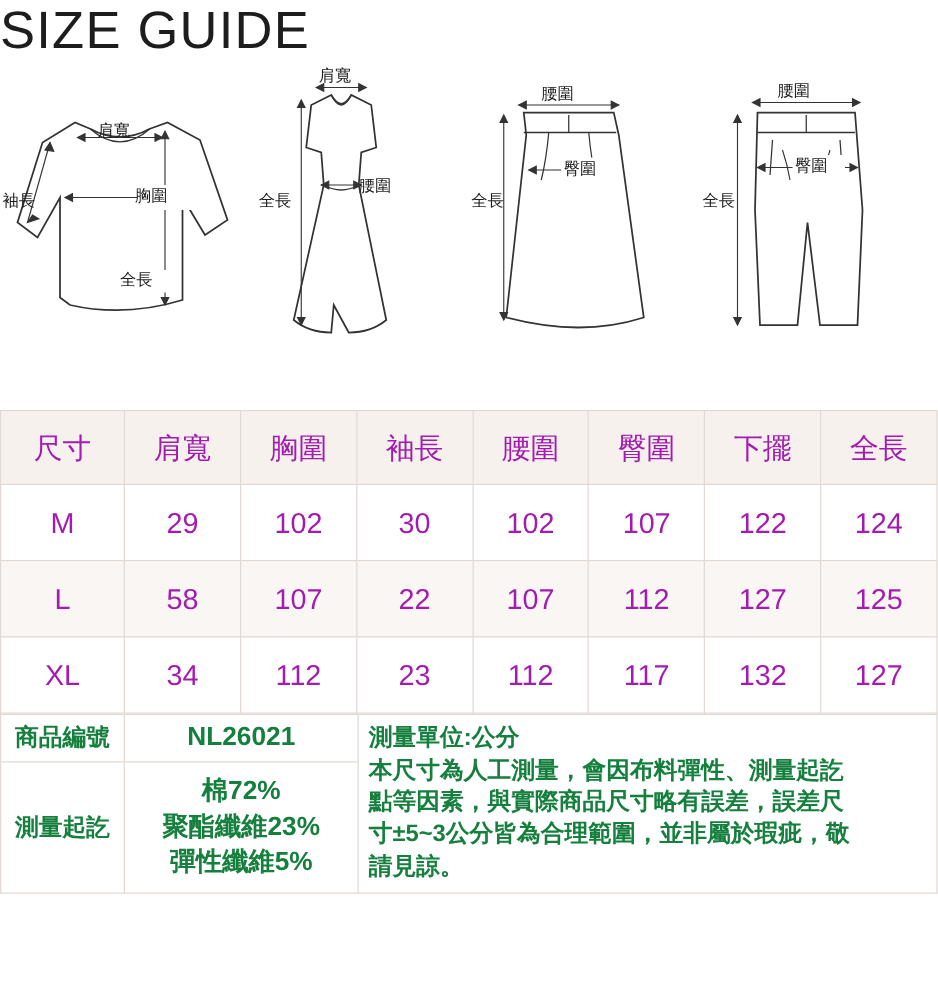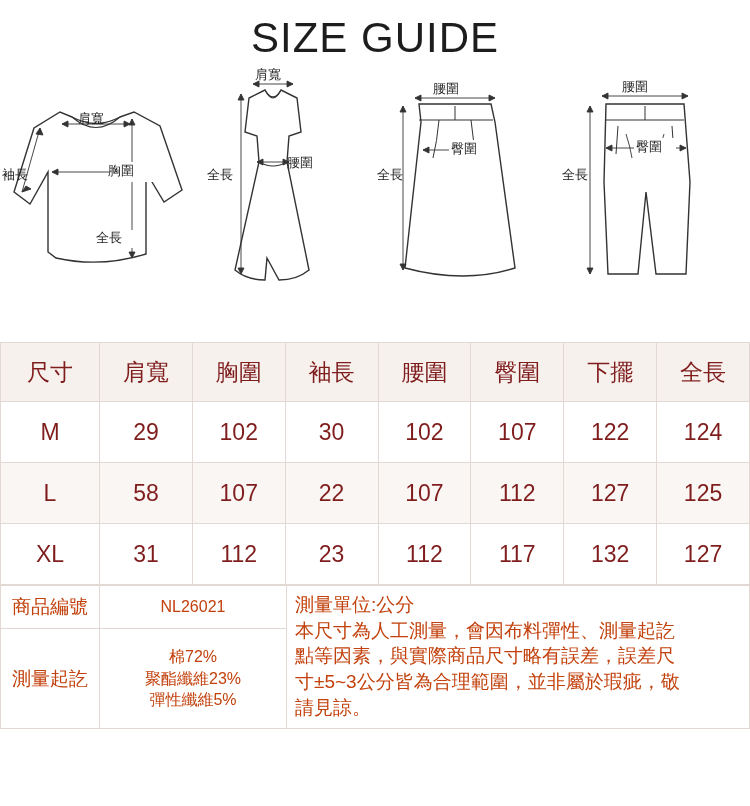--- a/index.html
+++ b/index.html
@@ -15,25 +15,25 @@
     overflow: hidden;
   }
   .page {
     position: relative;
     width: 750px;
     height: 806px;
     box-sizing: border-box;
   }
   
   .title {
-    text-align: center;
+    text-align: left;
     font-size: 42px;
     letter-spacing: 1px;
     font-weight: 400;
-    padding-top: 14px;
+    padding-top: 0;
     color: #1d1d1d;
     font-family: "Liberation Sans", sans-serif;
   }
   
   .diagrams {
     position: relative;
     height: 280px;
     width: 750px;
   }
   .diagram {
@@ -59,21 +59,21 @@
     border-collapse: collapse;
     width: 750px;
     table-layout: fixed;
     font-size: 23px;
   }
   table.size-table th,
   table.size-table td {
     border: 1px solid #e3d9d4;
     text-align: center;
     font-weight: 400;
-    color: #7f1d1d;
+    color: #a21caf;
   }
   table.size-table thead th {
     background: #f7f1ee;
     height: 56px;
     font-size: 23px;
   }
   table.size-table tbody td {
     height: 58px;
     background: #ffffff;
   }
@@ -84,33 +84,33 @@
 
   
   table.info-table {
     border-collapse: collapse;
     width: 750px;
     table-layout: fixed;
     font-size: 19px;
   }
   table.info-table td {
     border: 1px solid #e3d9d4;
-    color: #c2410c;
+    color: #15803d;
     vertical-align: middle;
-    font-weight: 400;
+    font-weight: 700;
   }
   .info-label {
     width: 96px;
     text-align: center;
     font-size: 19px;
   }
   .info-value {
     width: 184px;
     text-align: center;
-    font-size: 16px;
+    font-size: 21px;
     line-height: 1.35;
   }
   .info-note {
     text-align: left;
     padding: 6px 8px 8px 8px;
     font-size: 19px;
     line-height: 1.35;
     vertical-align: top;
     border-radius: 18px;
   }
@@ -288,21 +288,21 @@
         <td>58</td>
         <td>107</td>
         <td>22</td>
         <td>107</td>
         <td>112</td>
         <td>127</td>
         <td>125</td>
       </tr>
       <tr>
         <td class="col-first">XL</td>
-        <td>31</td>
+        <td>34</td>
         <td>112</td>
         <td>23</td>
         <td>112</td>
         <td>117</td>
         <td>132</td>
         <td>127</td>
       </tr>
     </tbody>
   </table>
 

